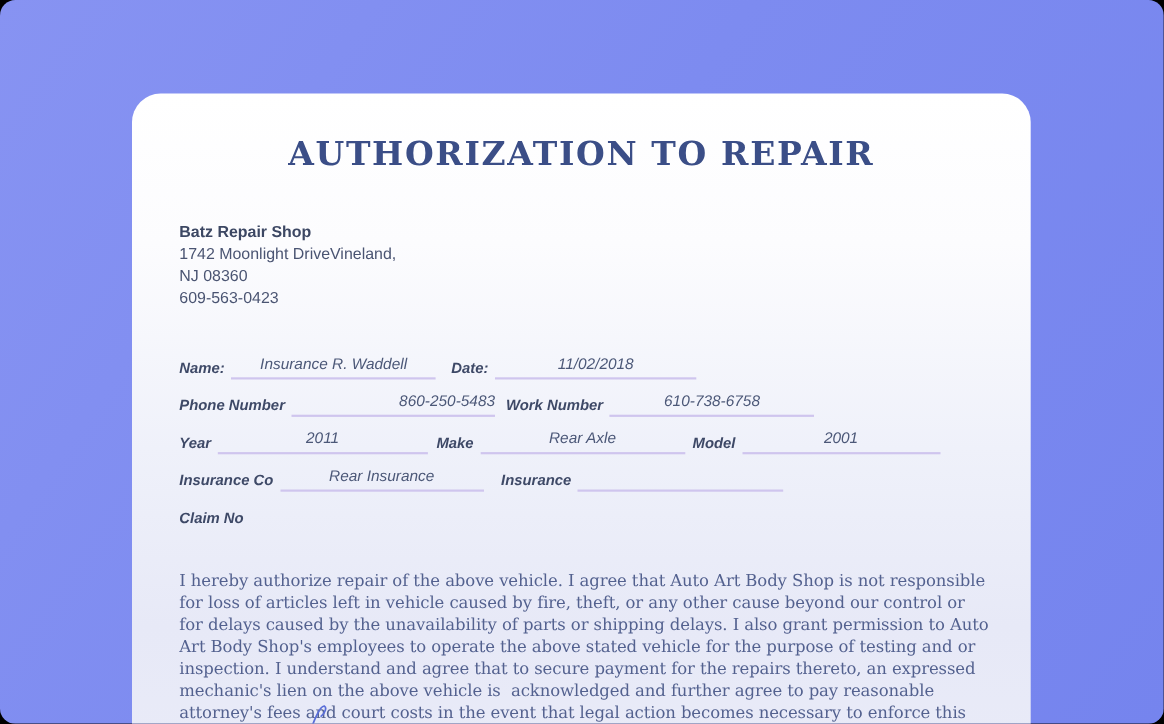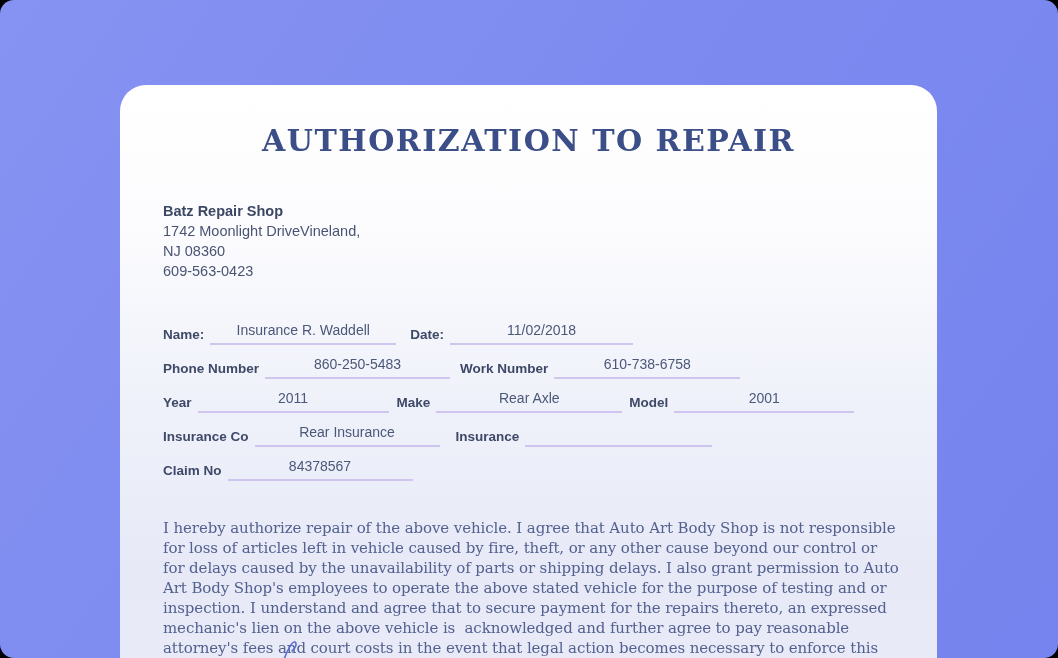--- a/index.html
+++ b/index.html
@@ -39,20 +39,21 @@
     font-size: 14.5px;
     line-height: 20px;
     color: #4a5472;
   }
   .shop-name {
     font-weight: 700;
     color: #3c4763;
   }
   .fields {
     margin: 42px 0 6px 43px;
+    font-style: italic;
   }
   .f-row {
     display: flex;
     align-items: flex-end;
     margin-bottom: 12px;
     height: 22px;
   }
   .field {
     display: flex;
     align-items: flex-end;
@@ -69,21 +70,21 @@
     text-align: center;
     font-size: 14px;
     color: #4c5878;
     padding-bottom: 5px;
     margin-left: 6px;
     min-height: 15px;
     white-space: nowrap;
   }
   .w-name  { width: 186px; }
   .w-date  { width: 183px; }
-  .w-phone { width: 185px; }
+  .w-phone { width: 185px; text-align: right; }
   .w-work  { width: 186px; }
   .w-year  { width: 191px; }
   .w-make  { width: 186px; }
   .w-model { width: 180px; }
   .w-ins   { width: 185px; }
   .w-adj   { width: 187px; }
   .w-claim { width: 185px; }
   .ml-date  { margin-left: 14px; }
   .ml-work  { margin-left: 10px; }
   .ml-make  { margin-left: 8px; }
@@ -166,21 +167,20 @@
         </div>
         <div class="field ml-adj">
           <span class="f-label">Insurance</span>
           <span class="f-line w-adj"></span>
         </div>
       </div>
 
       <div class="f-row">
         <div class="field">
           <span class="f-label">Claim No</span>
-          <span class="f-line w-claim">84378567</span>
         </div>
       </div>
 
     </div>
 
     <div class="agreement">I hereby authorize repair of the above vehicle. I agree that Auto Art Body Shop is not responsible for loss of articles left in vehicle caused by fire, theft, or any other cause beyond our control or for delays caused by the unavailability of parts or shipping delays. I also grant permission to Auto Art Body Shop's employees to operate the above stated vehicle for the purpose of testing and or inspection. I understand and agree that to secure payment for the repairs thereto, an expressed mechanic's lien on the above vehicle is  acknowledged and further agree to pay reasonable attorney's fees and court costs in the event that legal action becomes necessary to enforce this contract.</div>
 
     <svg class="signature" width="26" height="34" viewBox="0 0 26 34">
       <path d="M3,33 C6,20 13,4 17,5 C19,6 18,11 14,14" fill="none" stroke="#5a6ed8" stroke-width="1.6" stroke-linecap="round"></path>
     </svg>

